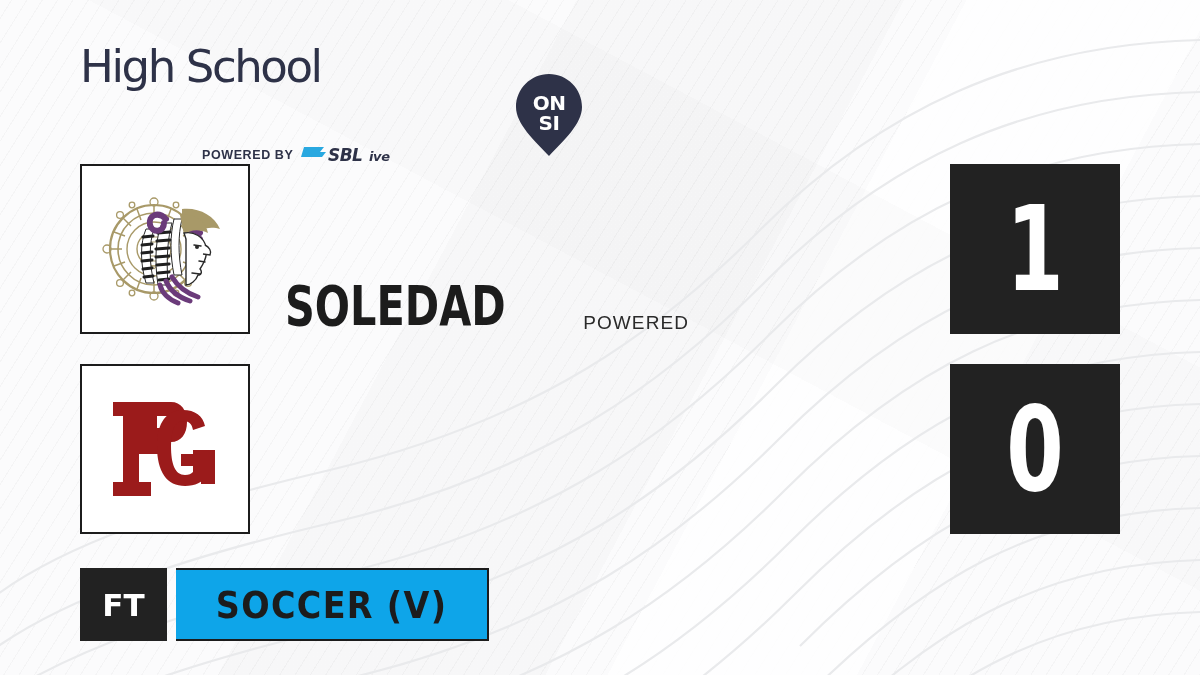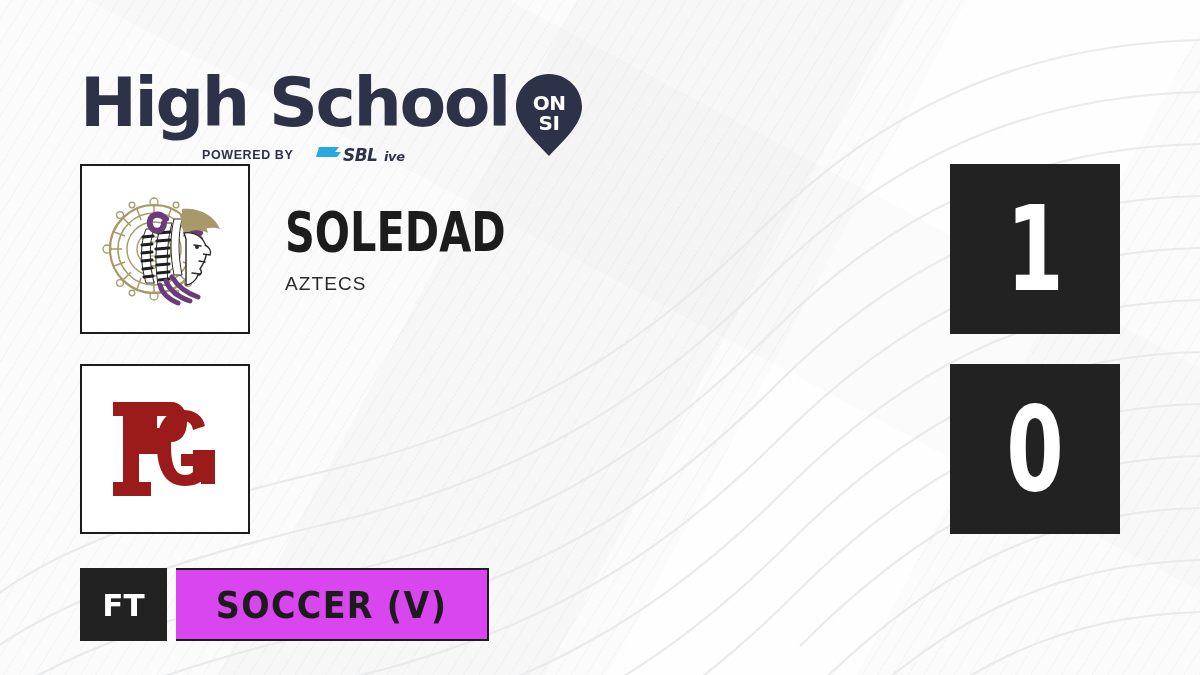--- a/index.html
+++ b/index.html
@@ -48,33 +48,32 @@
       rgba(0,0,0,0.013) 55%, rgba(0,0,0,0.013) 72%,
       rgba(0,0,0,0) 72%, rgba(0,0,0,0) 100%);
   }
   .bg-arcs { opacity:1; }
 
   
   #logo-block { position:absolute; left:80px; top:36px; width:430px; height:100px; }
 
   #logo-wordmark {
     font-family:"DejaVu Sans", sans-serif;
-    font-weight:bold;
-    font-size:68px;
+    font-weight:normal;
+    font-size:45px;
     letter-spacing:-2.4px;
     color:#2e3248;
     line-height:62px;
     white-space:nowrap;
-    margin-top:36px;
   }
   #onsi-pin { position:absolute; left:436px; top:38px; }
 
   #powered-row {
     position:absolute; left:122px; top:108px;
-    display:flex; align-items:center; gap:22px;
+    display:flex; align-items:center; gap:7px;
     white-space:nowrap;
   }
   #powered-label {
     font-family:"Liberation Sans", sans-serif;
     font-weight:bold; font-size:12.5px;
     letter-spacing:.6px; color:#2e3248;
   }
 
   
   .team-row { position:absolute; left:80px; width:1040px; height:170px; }
@@ -84,21 +83,21 @@
   .team-logo-box {
     position:absolute; left:0; top:0;
     width:170px; height:170px;
     background:#ffffff;
     border:2px solid #1c1c1c;
     display:flex; align-items:center; justify-content:center;
   }
   .team-logo-box svg { display:block; }
 
   .team-text { position:absolute; left:205px; top:0; height:170px;
-               display:flex; flex-direction:column; justify-content:center; }
+               display:flex; flex-direction:row; justify-content:center;align-items:flex-end; }
 
   .team-name {
     font-family:"DejaVu Sans", sans-serif;
     font-weight:bold;
     font-size:56px;
     line-height:56px;
     letter-spacing:0px;
     color:#1c1c1c;
     transform:scaleX(0.74);
     transform-origin:left center;
@@ -142,21 +141,21 @@
     width:87px;
     background:#222222;
     display:flex; align-items:center; justify-content:center;
     font-family:"DejaVu Sans", sans-serif;
     font-weight:bold; font-size:31px;
     color:#ffffff;
     letter-spacing:0px;
   }
   #status-sport {
     min-width:285px;
-    background:#d946ef;
+    background:#0ea5e9;
     border:2px solid #1c1c1c;
     border-left:none;
     display:flex; align-items:center; justify-content:center;
     padding:0 24px;
   }
   #status-sport-label {
     font-family:"DejaVu Sans", sans-serif;
     font-weight:bold; font-size:38px;
     color:#1c1c1c;
     letter-spacing:1.5px;
@@ -289,21 +288,21 @@
         <g stroke="#2a2a2a" stroke-width="1.5" fill="none" stroke-linecap="round">
           <path d="M92 56 L99 57"></path>
           <path d="M97 72 L103 73"></path>
           <path d="M90 84 L98 85"></path>
         </g>
         <circle cx="95" cy="58" r="2" fill="#2a2a2a"></circle>
       </svg>
     </div>
     <div class="team-text">
       <div class="team-name">SOLEDAD</div>
-      <div class="team-mascot">AZTECS</div>
+      <div class="team-mascot">POWERED</div>
     </div>
   </div>
 
   <div class="team-row" id="team-row-1">
     <div class="team-logo-box">
       <svg width="112" height="106" viewBox="0 0 112 106">
         <g fill="#9b1b1b">
 
           <path d="M4 6 L62 6 L62 20 L48 20 L48 44 L62 44 L62 58 L30 58 L30 86 L42 86 L42 100
                    L4 100 L4 86 L14 86 L14 20 L4 20 Z"></path>

